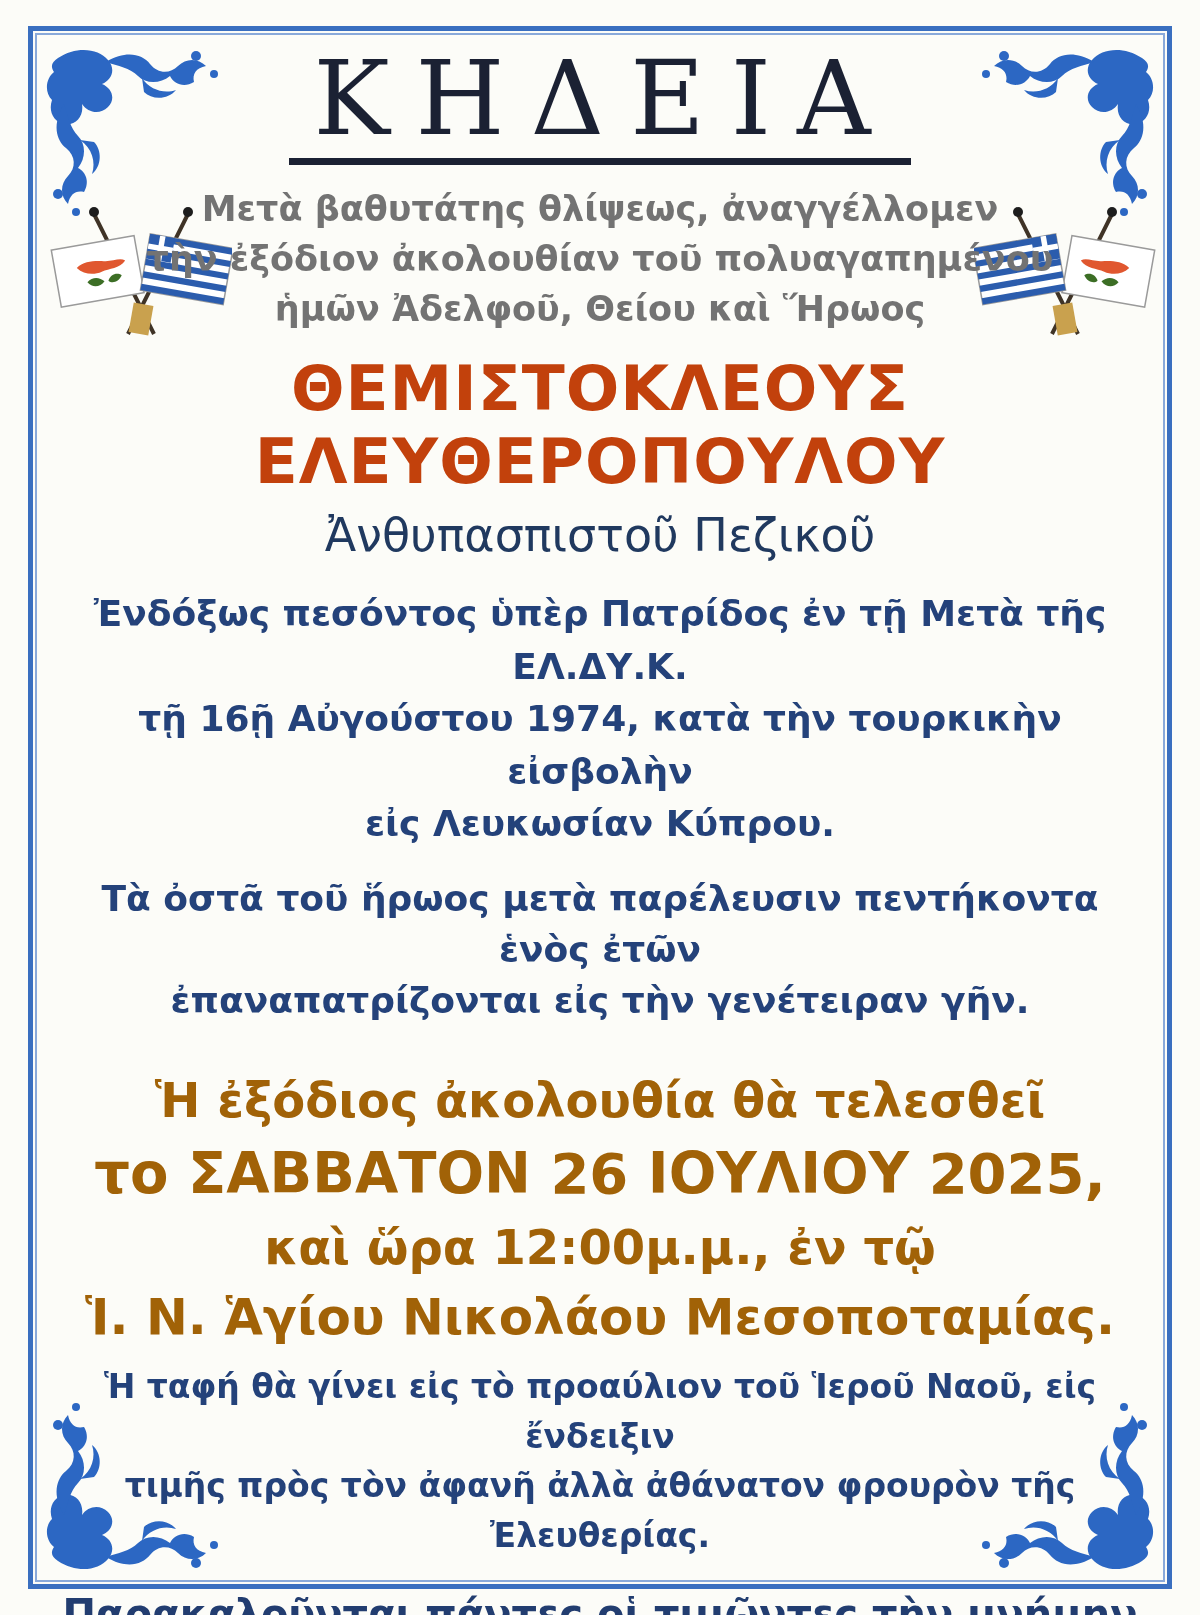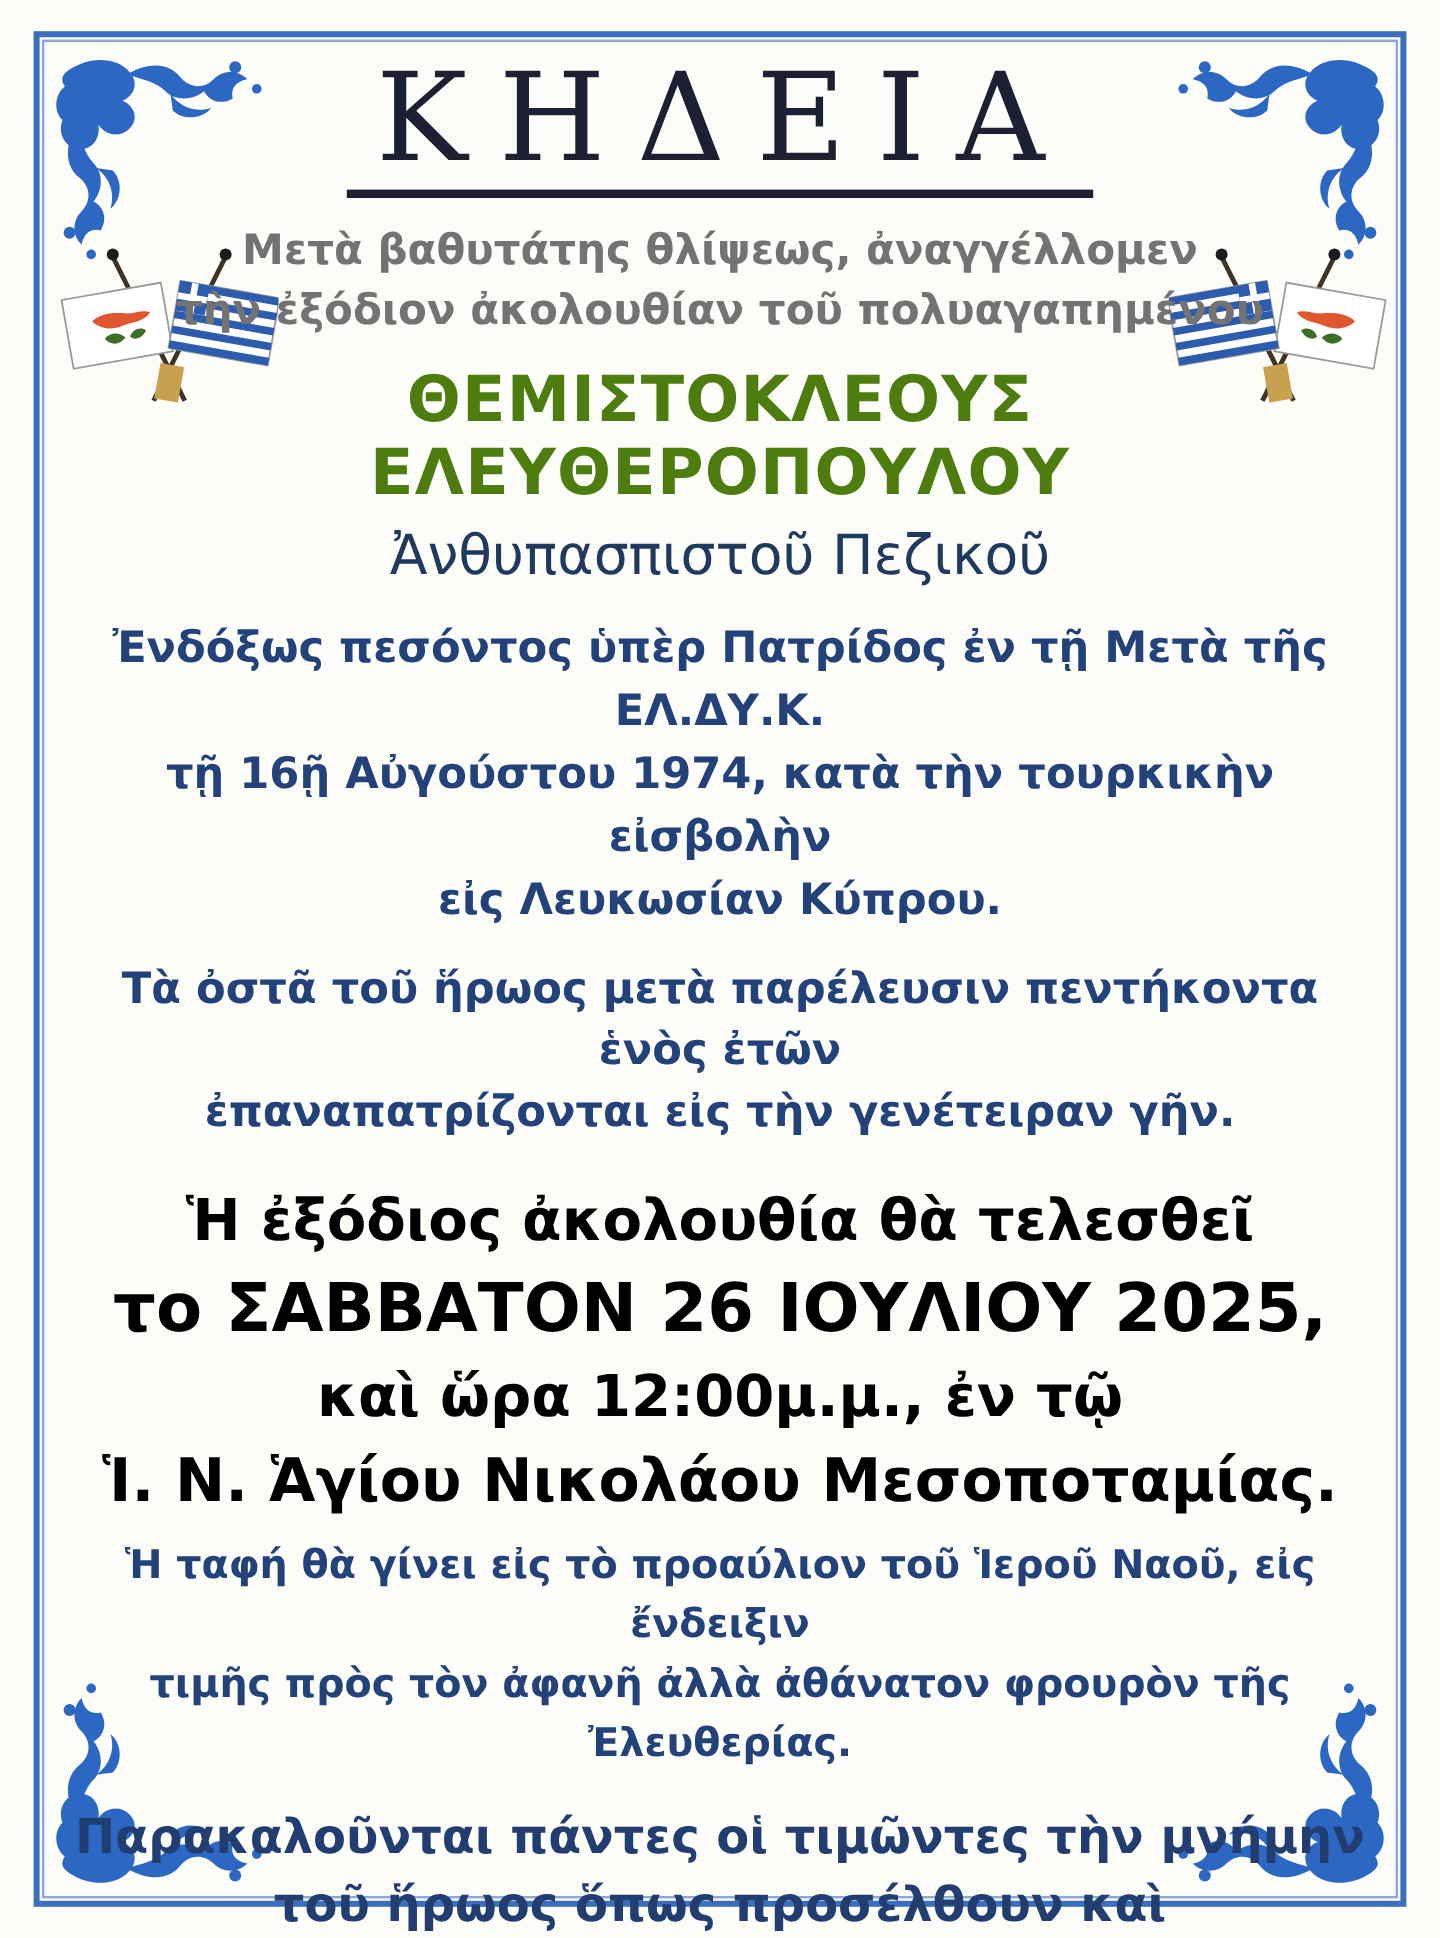--- a/index.html
+++ b/index.html
@@ -21,25 +21,25 @@
   .flags.right{right:44px;top:198px}
   .content{position:absolute;left:58px;right:58px;top:38px;text-align:center}
   .title{
     font-family:"DejaVu Serif", serif;font-weight:normal;
     font-size:102px;letter-spacing:26px;color:#1b2133;
     display:inline-block;border-bottom:7px solid #1b2133;
     padding:0 14px 4px 24px;margin:6px 0 0;line-height:1.08;
   }
   .ln{font-weight:bold}
   .intro{margin-top:20px;font-size:35px;line-height:1.42;color:#737373}
-  .name{margin-top:18px;font-size:53px;letter-spacing:1px;color:#4d7c0f;font-weight:bold}
+  .name{margin-top:18px;font-size:63px;letter-spacing:1px;color:#c2410c;font-weight:bold}
   .rank{margin-top:10px;font-size:46px;color:#20395f;font-weight:normal}
   .fallen{margin-top:26px;font-size:36px;line-height:1.46;color:#24427a}
   .repat{margin-top:22px;font-size:36px;line-height:1.42;color:#24427a}
-  .service{margin-top:36px;color:#000000}
+  .service{margin-top:46px;color:#a16207}
   .service .s1{font-size:48px}
   .service .s2{font-size:56px;margin-top:13px}
   .service .s3{font-size:48px;margin-top:13px}
   .service .s4{font-size:50px;margin-top:13px}
   .burial{margin-top:16px;font-size:33px;line-height:1.5;color:#24427a}
   .invite{margin-top:26px;font-size:40px;line-height:1.44;color:#223d70}
 </style>
 </head>
 <body>
 
@@ -109,20 +109,21 @@
       <use href="#flag-pair" transform="translate(182,0) scale(-1,1)"></use>
     </svg>
 
   <main class="content">
 
     <h1 class="title">ΚΗΔΕΙΑ</h1>
 
     <section class="intro">
       <div class="ln">Μετὰ βαθυτάτης θλίψεως, ἀναγγέλλομεν</div>
       <div class="ln">τὴν ἐξόδιον ἀκολουθίαν τοῦ πολυαγαπημένου</div>
+      <div class="ln">ἡμῶν  Ἀδελφοῦ, Θείου καὶ Ἥρωος</div>
     </section>
 
     <div class="name">ΘΕΜΙΣΤΟΚΛΕΟΥΣ ΕΛΕΥΘΕΡΟΠΟΥΛΟΥ</div>
     <div class="rank">Ἀνθυπασπιστοῦ Πεζικοῦ</div>
 
     <section class="fallen">
       <div class="ln">Ἐνδόξως πεσόντος ὑπὲρ Πατρίδος ἐν τῇ Μετὰ τῆς  ΕΛ.ΔΥ.Κ.</div>
       <div class="ln">τῇ 16ῇ Αὐγούστου 1974,  κατὰ τὴν τουρκικὴν εἰσβολὴν</div>
       <div class="ln">εἰς Λευκωσίαν Κύπρου.</div>
     </section>

